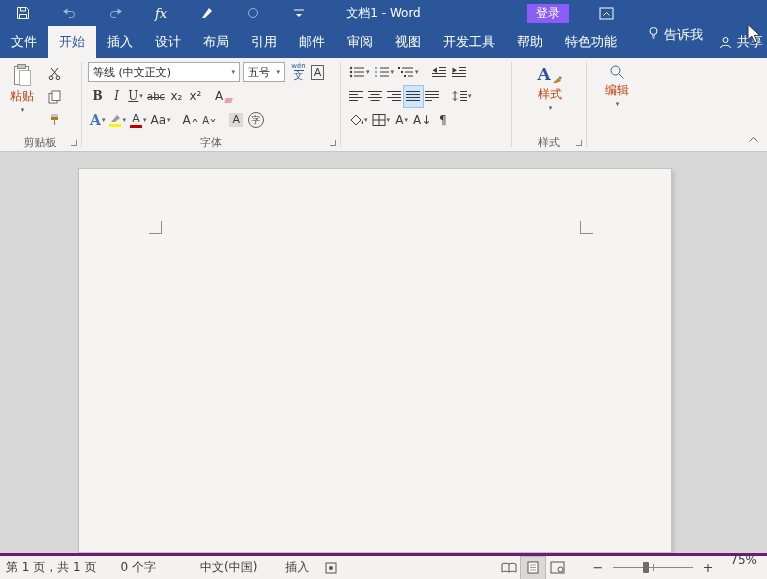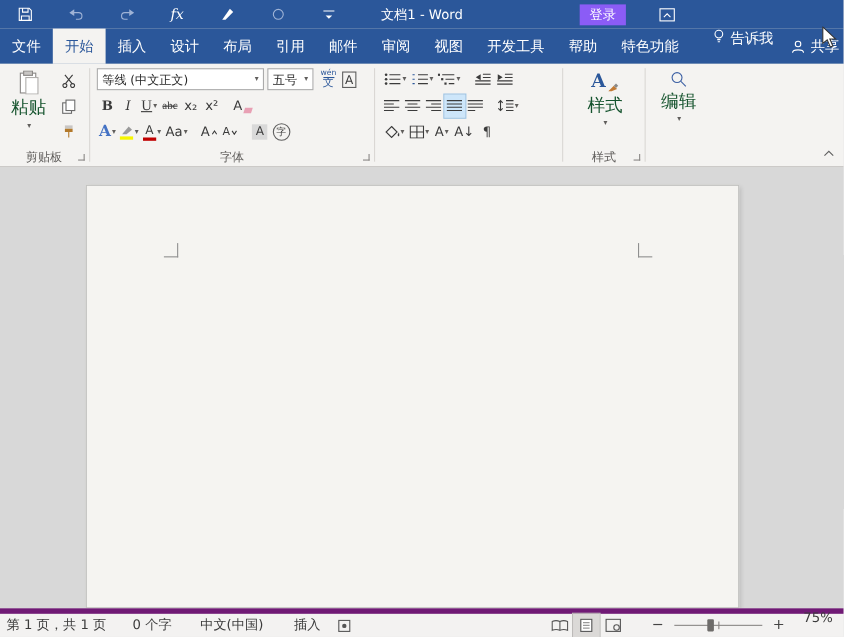--- a/index.html
+++ b/index.html
@@ -30,27 +30,27 @@
   .glabel { height:17px; display:flex; align-items:center; justify-content:center; font-size:11px; color:#605E5C; position:relative; padding:0 10px; }
   .launcher { position:absolute; right:3px; bottom:5px; width:6px; height:6px; border-right:1px solid #8A8886; border-bottom:1px solid #8A8886; }
   .vsep { width:1px; background:#DAD7D4; margin:4px 1px; }
   .rrow { display:flex; align-items:center; height:24px; }
   .rbtn { display:inline-flex; align-items:center; justify-content:center; height:21px; min-width:19px; padding:0 2px; color:#3B3B3B; font-size:12px; }
   .rbtn.sel { background:#CDE6FA; outline:1px solid #9CC3E5; }
   .caret { font-size:7px; color:#605E5C; margin-left:1px; line-height:1; }
   .combo { height:20px; background:#fff; border:1px solid #ABABAB; display:flex; align-items:center; padding:0 4px; font-size:11px; color:#262626; }
   .combo .combo-text { flex:1; white-space:nowrap; overflow:hidden; }
   .bigbtn { display:flex; flex-direction:column; align-items:center; justify-content:flex-start; padding:3px 5px 0 5px; gap:2px; }
-  .bigbtn .biglabel { font-size:16px; color:#14532d; }
+  .bigbtn .biglabel { font-size:12px; color:#c2410c; }
   .smallcol { display:flex; flex-direction:column; justify-content:flex-start; gap:2px; padding-top:2px; margin-left:3px; }
   .sbtn { width:24px; height:21px; display:flex; align-items:center; justify-content:center; }
   .serifB { font-family:"DejaVu Serif",serif; font-weight:bold; }
   .serifI { font-family:"DejaVu Serif",serif; font-style:italic; }
   .serifU { font-family:"DejaVu Serif",serif; text-decoration:underline; }
-  .strike { font-size:10px; text-decoration:line-through;font-family:Liberation Serif, serif; }
+  .strike { font-size:10px; text-decoration:line-through; }
   .phonetic { flex-direction:column; line-height:1; color:#2B579A; gap:0; }
   .phon-top { font-size:7px; }
   .phon-bot { font-size:10px; border-top:1px solid #2B579A; }
   .borderA { border:1px solid #5f5f5f; padding:0 2px; font-size:11px; line-height:13px; }
   .effectsA { color:#4472C4; font-family:"DejaVu Serif",serif; font-weight:bold; font-size:14px; }
   .stack { display:inline-flex; flex-direction:column; align-items:center; line-height:1; gap:1px; }
   .stack .letter { font-size:11px; }
   .bar { width:12px; height:3px; display:block; }
   .eraser { width:7px; height:5px; background:#E8A0B4; transform:skewX(-18deg); margin-left:2px; margin-top:8px; display:inline-block; }
   .shadeA { background:#D9D9D9; padding:0 3px; font-size:11px; line-height:14px; }
@@ -59,21 +59,21 @@
   .collapse-chevron { position:absolute; right:8px; bottom:5px; }
 
   
   .docarea { position:absolute; top:152px; left:0; right:0; height:401px; background:#D8D8D8; overflow:hidden; }
   .page { position:absolute; left:78px; top:16px; width:594px; height:385px; background:#F5F4F1; border:1px solid #C2C2C0; box-shadow:2px 2px 4px rgba(0,0,0,0.12); }
   .crop { position:absolute; width:13px; height:13px; }
   .crop.left { left:70px; top:52px; border-right:1px solid #8f8f8f; border-bottom:1px solid #8f8f8f; }
   .crop.right { right:78px; top:52px; border-left:1px solid #8f8f8f; border-bottom:1px solid #8f8f8f; }
 
   
-  .statusbar { position:absolute; top:553px; left:0; right:0; height:26px; background:#F3F2F1; border-top:5px solid #701a75; display:flex; align-items:center; font-size:12px; color:#3B3B3B; }
+  .statusbar { position:absolute; top:553px; left:0; right:0; height:26px; background:#F3F2F1; border-top:3px solid #701a75; display:flex; align-items:center; font-size:12px; color:#3B3B3B; }
   .sb-item { white-space:nowrap; }
   .sb-right { margin-left:auto; display:flex; align-items:center; }
   .viewbtn { width:24px; height:22px; display:flex; align-items:center; justify-content:center; }
   .viewbtn.sel { background:#DBD9D7; outline:1px solid #BDBBB9; }
   .zoombtn { width:14px; text-align:center; color:#444; font-size:13px; }
   .ztrack { width:80px; height:1px; background:#8A8886; position:relative; margin:0 8px; }
   .ztrack .notch { position:absolute; left:50%; top:-3px; width:1px; height:7px; background:#8A8886; }
   .ztrack .thumb { position:absolute; left:38%; top:-5px; width:6px; height:11px; background:#6e6c6a; border-radius:1px; }
   .zoomlabel { width:36px; text-align:right; margin:0 10px 16px 6px; }
 
@@ -462,21 +462,21 @@
   <div class="docarea">
     <div class="page">
       <div class="crop left"></div>
       <div class="crop right"></div>
     </div>
   </div>
 
   <div class="statusbar">
     <span class="sb-item" style="margin-left:6px">第 1 页，共 1 页</span>
     <span class="sb-item" style="margin-left:24px">0 个字</span>
-    <span class="sb-item" style="margin-left:26px">中文(中国)</span>
+    <span class="sb-item" style="margin-left:44px">中文(中国)</span>
     <span class="sb-item" style="margin-left:28px">插入</span>
     <span class="sb-item" style="margin-left:16px;display:inline-flex;align-items:center">
       <svg width="12" height="12">
           <rect x="1" y="1" width="10" height="10" fill="none" stroke="#555"></rect>
           <circle cx="6" cy="6" r="2" fill="#555"></circle>
         </svg>
     </span>
     <div class="sb-right">
       <div class="viewbtn">
         <svg width="16" height="12">

